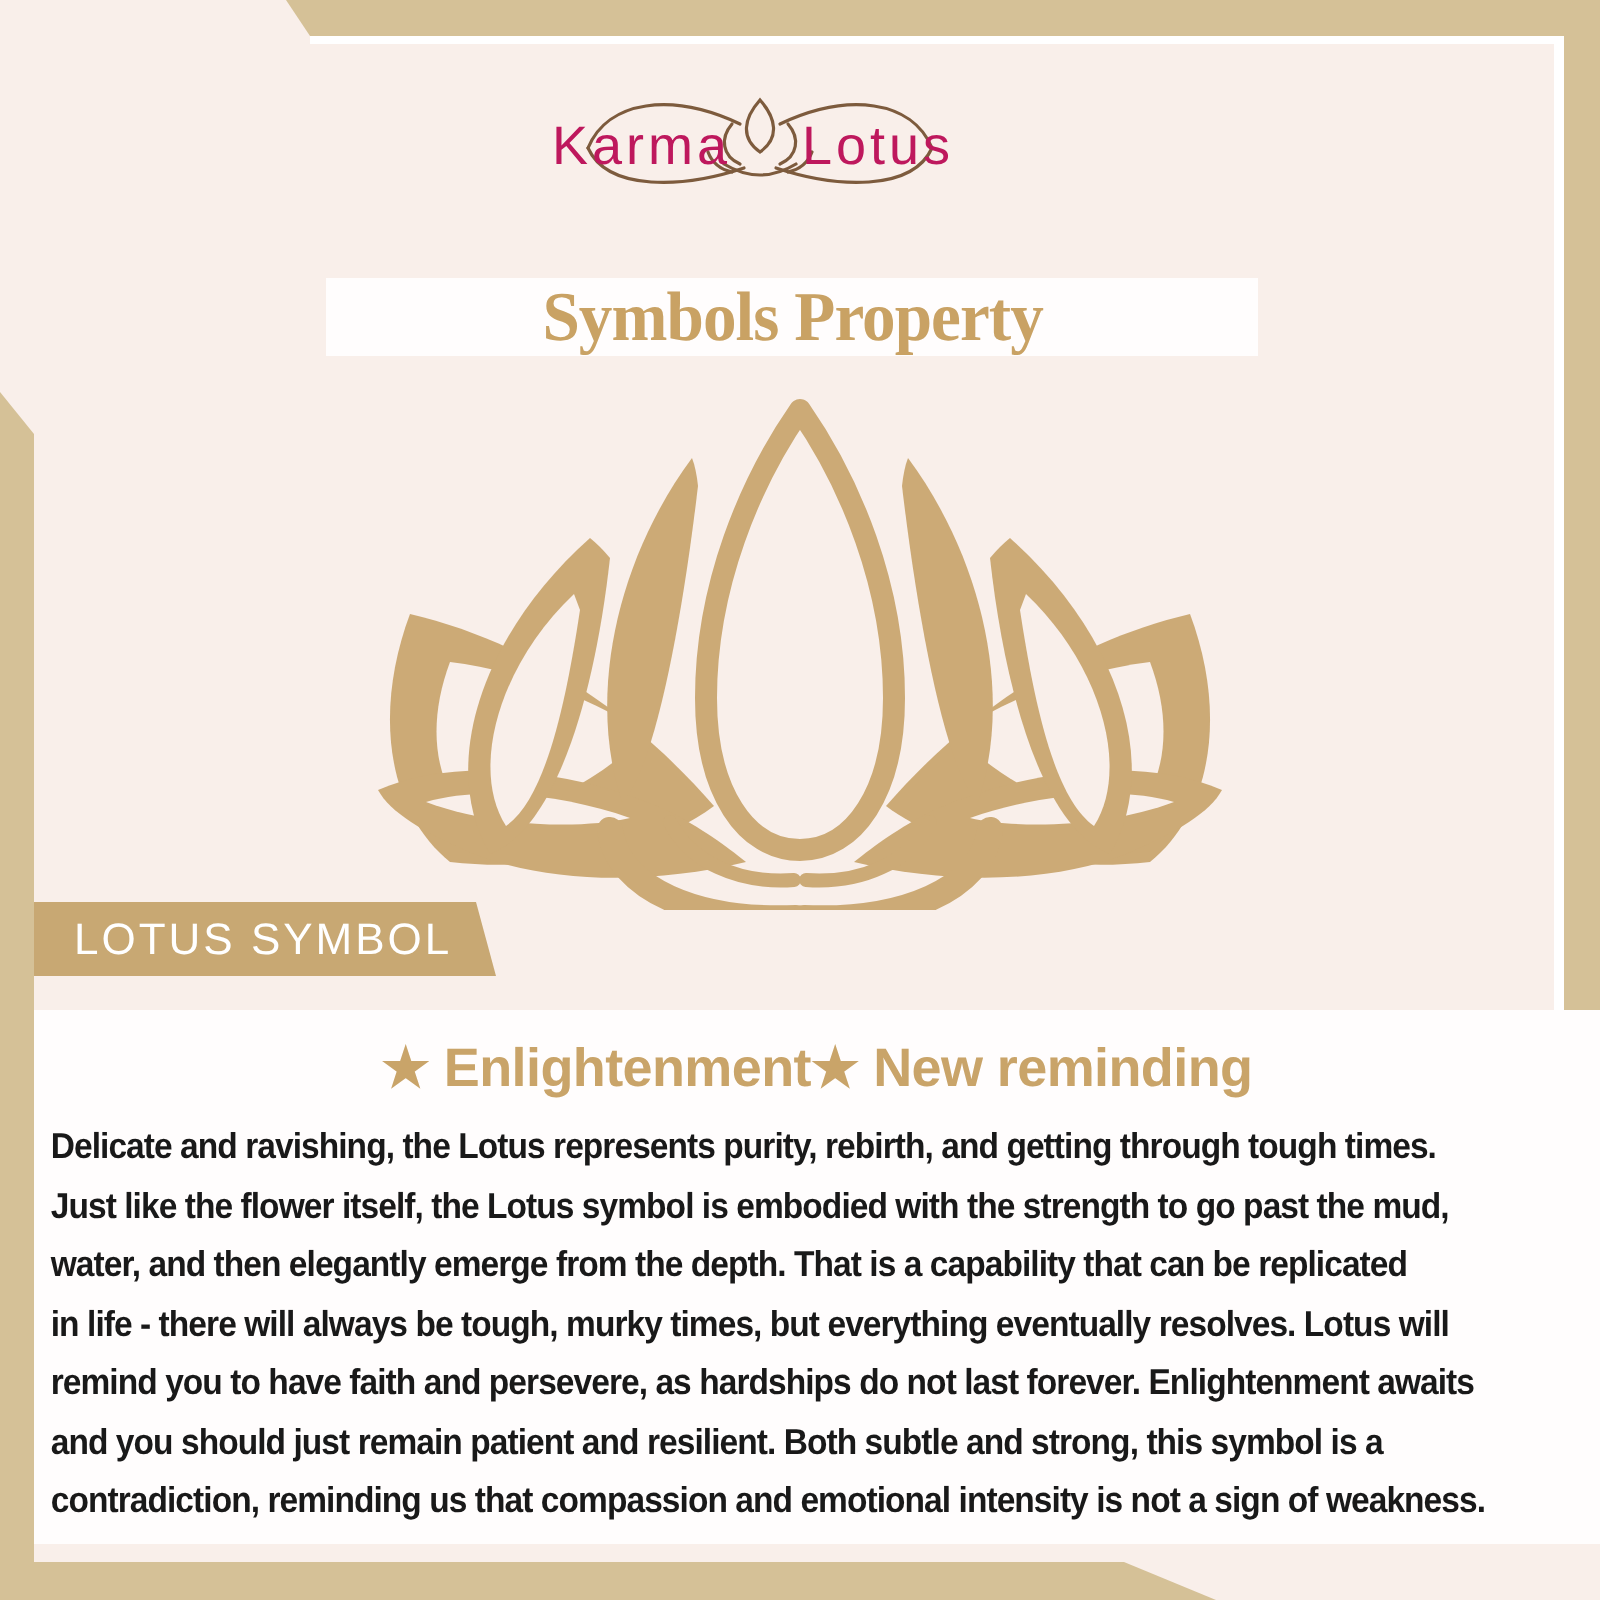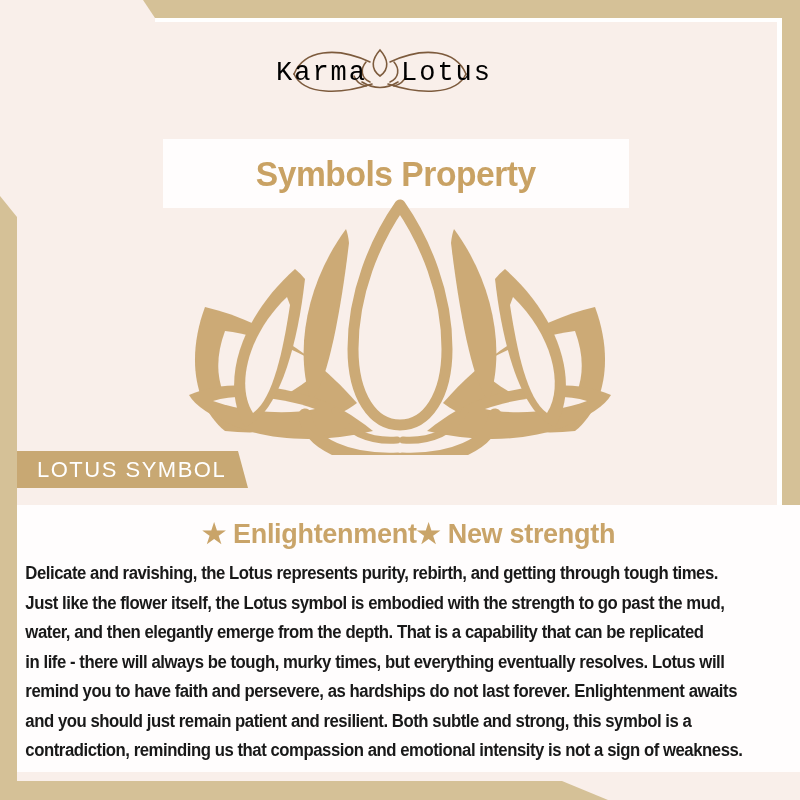--- a/index.html
+++ b/index.html
@@ -18,29 +18,29 @@
   .bar-bottom{left:0;top:781px;width:608px;height:19px;
     clip-path:polygon(0 0,562px 0,100% 100%,0 100%);}
   .hairline{position:absolute;background:#ffffff;}
   .hair-top{left:155px;top:18px;width:627px;height:4px;}
   .hair-right{left:777px;top:18px;width:5px;height:489px;}
   
   .logo{position:absolute;left:260px;top:40px;width:240px;height:70px;}
   .logo svg{position:absolute;left:0;top:0;}
   .logo .word{
     position:absolute;top:18px;
-    font-family:Liberation Mono, monospace;
-    font-size:27px;color:#000000;letter-spacing:2px;
+    font-family:Liberation Sans, sans-serif;
+    font-size:27px;color:#be185d;letter-spacing:2px;
   }
   .word-left{left:16px;}
   .word-right{left:141px;}
   
   .title-box{
-    position:absolute;left:163px;top:139px;width:466px;height:69px;
-    background:#fffdfd;display:flex;align-items:center;justify-content:center;
+    position:absolute;left:163px;top:139px;width:466px;height:39px;
+    background:#fffdfd;display:flex;align-items:center;justify-content:center;font-family:Liberation Serif, serif;
   }
   .title-box h1{
     margin:0;font-size:35px;font-weight:700;color:#c9a264;
     letter-spacing:-0.5px;transform:scaleX(0.96);
   }
   
   .lotus-large{position:absolute;left:183px;top:199px;width:434px;height:256px;}
   
   .banner{
     position:absolute;left:17px;top:451px;width:231px;height:37px;
@@ -132,21 +132,21 @@
     </g>
 
     <path fill="none" stroke="#ccaa76" stroke-width="11" stroke-linejoin="round" d="M217,6 C192,42 170,94 170,150 C170,197 190,226 217,226 C244,226 264,197 264,150 C264,94 242,42 217,6 Z"></path>
   </svg>
 
   <div class="banner">
     <span>LOTUS SYMBOL</span>
   </div>
 
   <div class="card">
-    <h2>★ Enlightenment★ New strength</h2>
+    <h2>★ Enlightenment★ New reminding</h2>
     <div class="body-text">
       <div class="line">Delicate and ravishing, the Lotus represents purity, rebirth, and getting through tough times.</div>
       <div class="line">Just like the flower itself, the Lotus symbol is embodied with the strength to go past the mud,</div>
       <div class="line">water, and then elegantly emerge from the depth. That is a capability that can be replicated</div>
       <div class="line">in life - there will always be tough, murky times, but everything eventually resolves. Lotus will</div>
       <div class="line">remind you to have faith and persevere, as hardships do not last forever. Enlightenment awaits</div>
       <div class="line">and you should just remain patient and resilient. Both subtle and strong, this symbol is a</div>
       <div class="line">contradiction, reminding us that compassion and emotional intensity is not a sign of weakness.</div>
     </div>
   </div>

